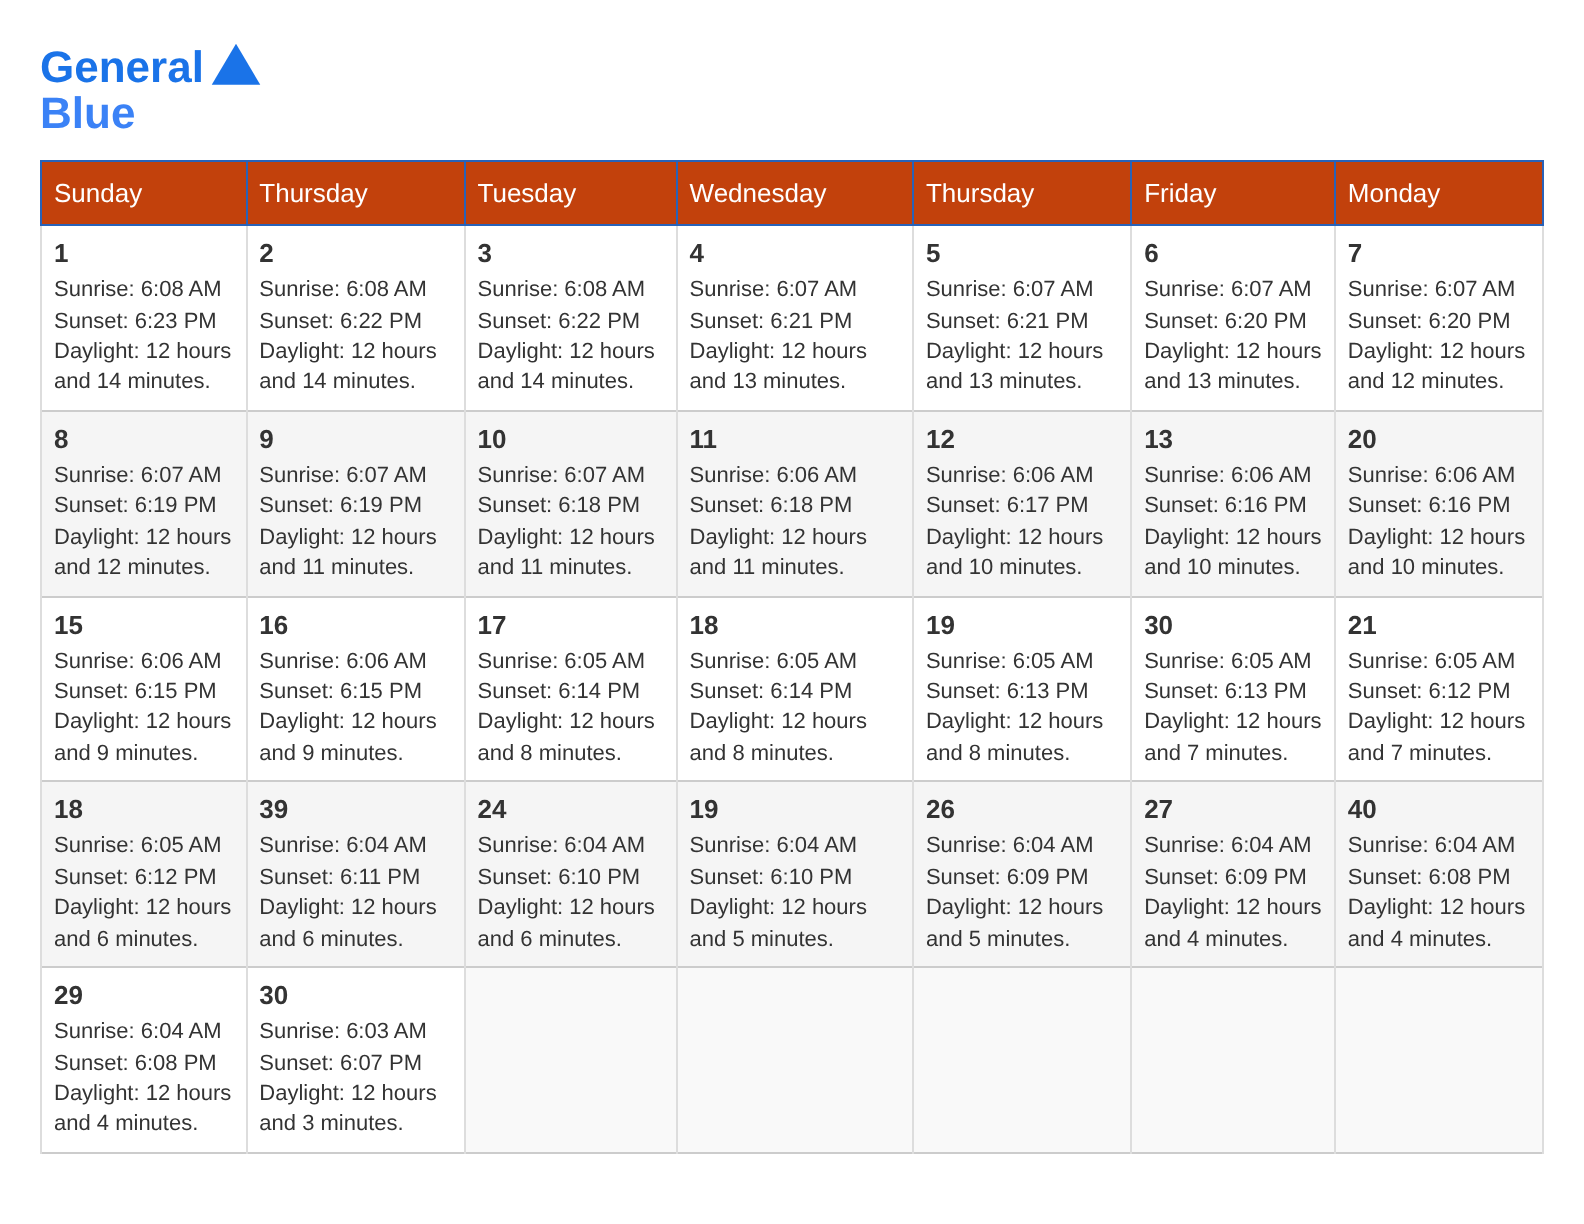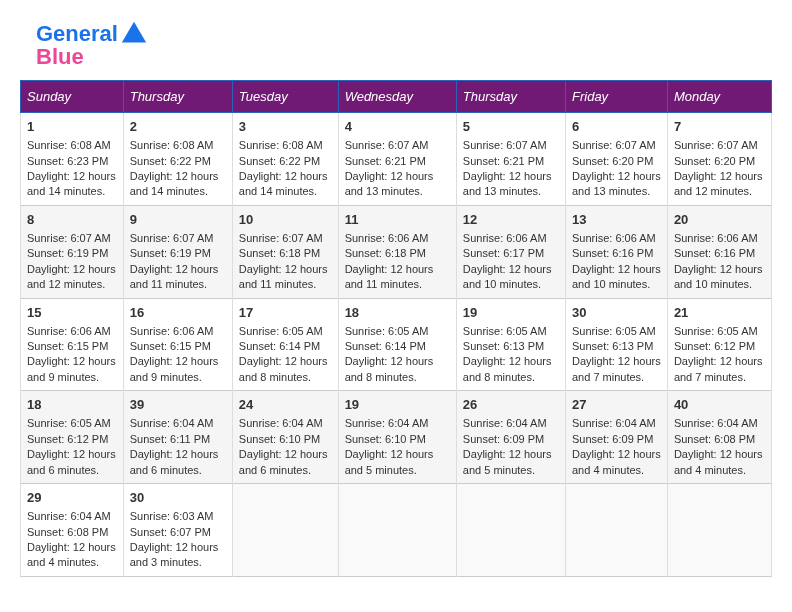--- a/index.html
+++ b/index.html
@@ -8,21 +8,20 @@
       background: #fff;
       width: 792px;
       min-height: 612px;
       padding: 20px;
     }
     .header-area {
       display: flex;
       justify-content: space-between;
       align-items: flex-start;
       margin-bottom: 10px;
-      margin-left: 16px;
     }
     .logo {
       display: flex;
       align-items: center;
     }
     .logo-text {
       font-size: 22px;
       font-weight: bold;
       color: #333;
       line-height: 1.1;
@@ -47,23 +46,22 @@
     .subtitle {
       font-size: 14px;
       color: #555;
     }
     table {
       width: 100%;
       border-collapse: collapse;
       font-size: 11px;
     }
     thead tr {
-      background-color: #701a75;
+      background-color: #c2410c;
       color: #fff;
-      font-style: italic;
     }
     thead th {
       padding: 8px 6px;
       text-align: left;
       font-size: 13px;
       font-weight: normal;
       border: 1px solid #2962b8;
     }
     tbody tr {
       border-bottom: 1px solid #ccc;
@@ -101,21 +99,21 @@
 
 <div class="header-area">
   <div class="logo">
     <div>
       <div style="display:flex;align-items:center;">
         <span class="logo-text"><span>General</span></span>
         <svg class="logo-icon" viewBox="0 0 30 30">
           <polygon points="15,2 28,24 2,24" fill="#1a73e8"></polygon>
         </svg>
       </div>
-      <div style="font-size:22px;font-weight:bold;color:#ec4899;margin-top:-4px;">Blue</div>
+      <div style="font-size:22px;font-weight:bold;color:#3b82f6;margin-top:-4px;">Blue</div>
     </div>
   </div>
   <div class="title-area">
     <div class="month-title"></div>
     <div class="subtitle"></div>
   </div>
 </div>
 
 <table>
   <thead>

